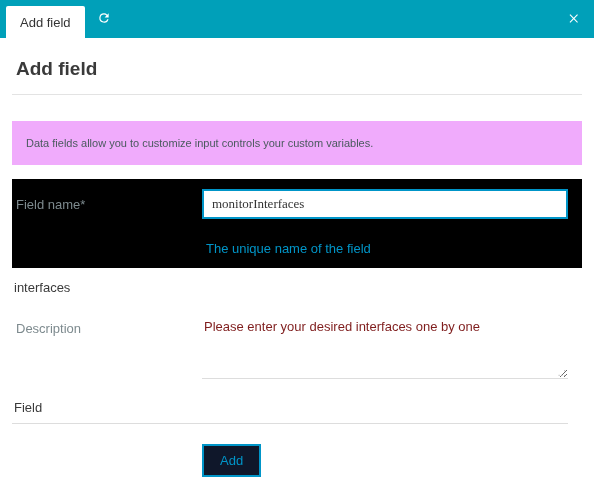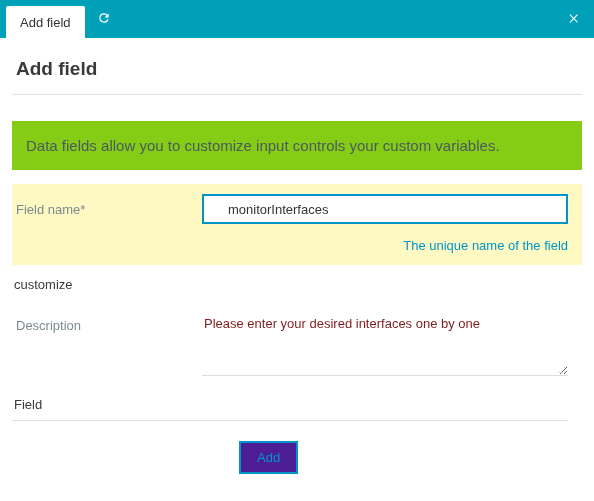--- a/index.html
+++ b/index.html
@@ -58,64 +58,63 @@
     padding: 12px 12px 20px 12px;
   }
   .page-title {
     font-size: 19px;
     font-weight: bold;
     color: #3a3a3a;
     padding: 8px 4px 14px 4px;
     border-bottom: 1px solid #e3e3e3;
   }
   .info-banner {
-    background: #84cc16;
+    background: #f0abfc;
     color: #4a5a5e;
     padding: 16px 14px;
     margin-top: 26px;
-    font-size: 15px;
+    font-size: 11px;
   }
   .form { margin-top: 14px; }
   .row {
     display: flex;
     align-items: flex-start;
     padding: 6px 0;
   }
   .label-col {
     flex: 0 0 190px;
     color: #7d8a8e;
     font-size: 13px;
     padding-top: 8px;
     padding-left: 4px;
   }
   .field-col {
     flex: 1;
     padding-right: 14px;
   }
   .row-focused {
-    background: #fef9c3;
+    background: #000000;
     padding-top: 10px;
     padding-bottom: 12px;
   }
   .text-input {
     width: 100%;
     height: 30px;
     border: 2px solid #0095c8;
     font-size: 13px;
-    padding: 0 24px;
+    padding: 0 8px;
     color: #333;
     outline: none;
-    font-family: Liberation Sans, sans-serif;
+    font-family: Liberation Serif, serif;
   }
   .help-text {
     color: #0095c8;
     font-size: 13px;
-    margin-top: 14px;
+    margin-top: 22px;
     padding-left: 4px;
-    text-align: right;
   }
   .value-text {
     color: #3a3a3a;
     font-size: 13px;
     padding: 6px 2px;
   }
   .textarea {
     width: 100%;
     min-height: 66px;
     border: none;
@@ -143,26 +142,25 @@
     border-bottom: 1px solid #ddd;
     padding: 6px 2px 8px 2px;
     color: #3a3a3a;
     font-size: 13px;
     position: relative;
     cursor: pointer;
   }
   .btn {
     border: 2px solid #0095c8;
     color: #0095c8;
-    background: #4c1d95;
+    background: #0f172a;
     padding: 7px 16px;
     font-size: 13px;
     cursor: pointer;
     font-family: inherit;
-    margin-left: 37px;
   }
   .actions {
     padding-left: 190px;
     margin-top: 14px;
   }
 </style>
 </head>
 <body>
 
 <div class="topbar">
@@ -195,21 +193,21 @@
     <div class="row row-focused">
       <div class="label-col">Field name*</div>
       <div class="field-col">
         <input class="text-input" type="text" value="monitorInterfaces" style="">
         <div class="help-text">The unique name of the field</div>
       </div>
     </div>
 
     <div class="row">
       <div class="field-col">
-        <div class="value-text">customize</div>
+        <div class="value-text">interfaces</div>
       </div>
     </div>
 
     <div class="row">
       <div class="label-col">Description</div>
       <div class="field-col">
         <div class="textarea-wrap">
           <textarea class="textarea" style="">Please enter your desired interfaces one by one</textarea>
           <span class="resize-grip">..:</span>
         </div>

